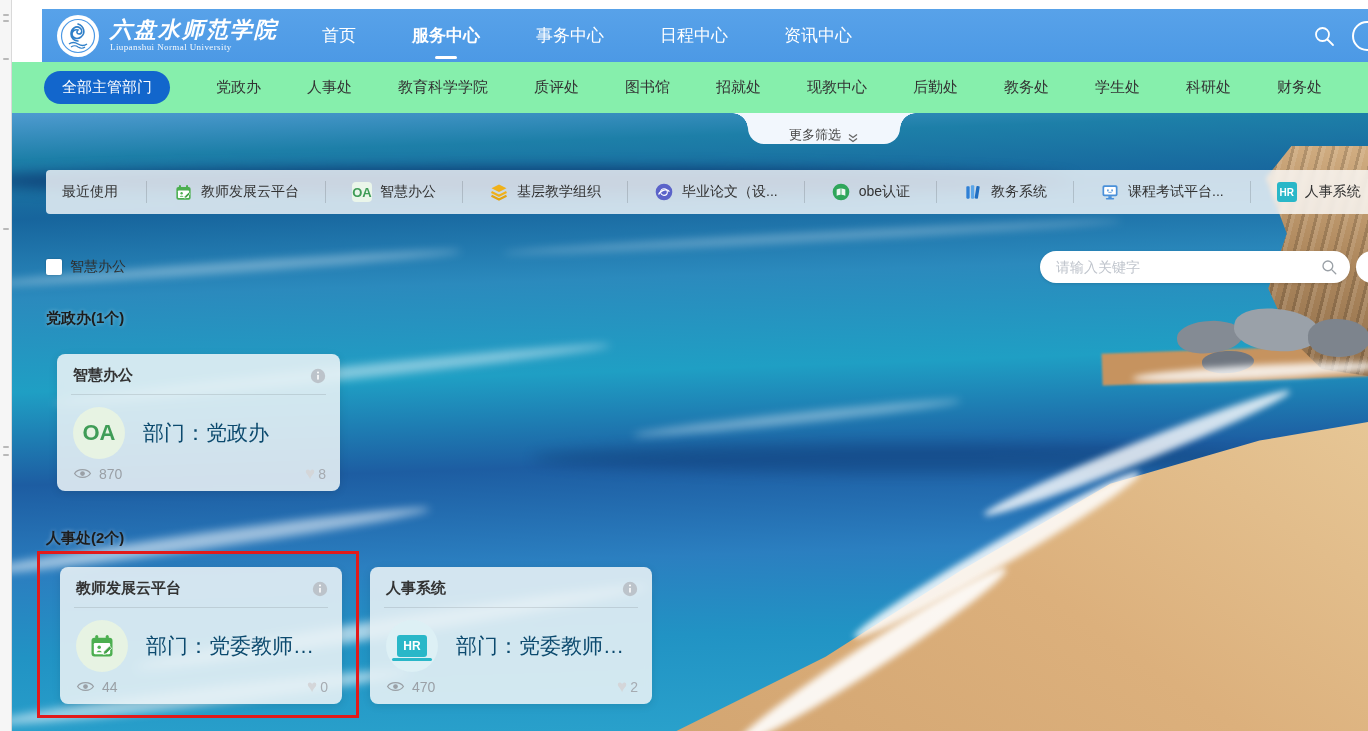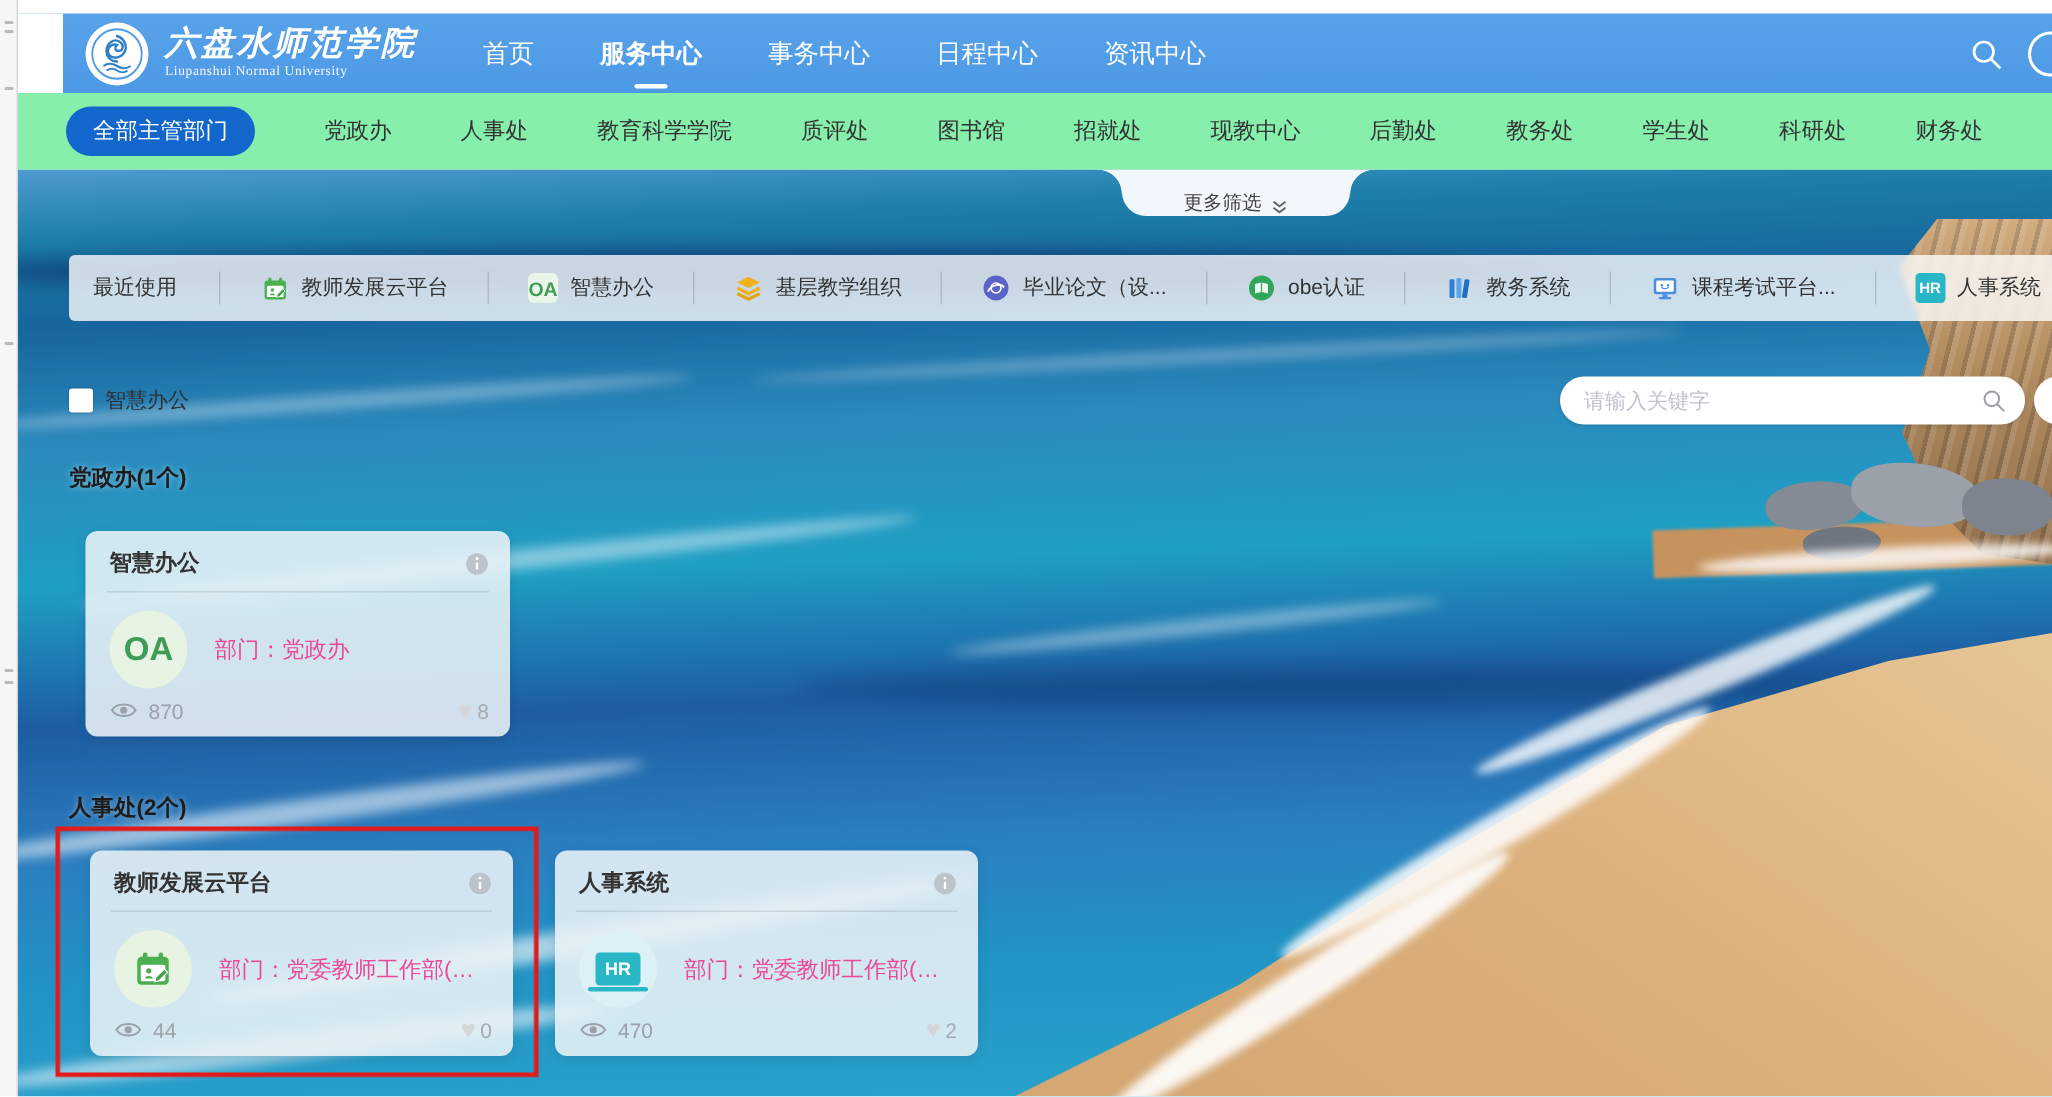--- a/index.html
+++ b/index.html
@@ -14,21 +14,21 @@
   .top-band { position:absolute; left:12px; top:0; width:1356px; height:9px; background:#fff; z-index:30; }
 
   
   .header { position:absolute; left:12px; top:9px; width:1356px; height:53px; background:linear-gradient(180deg,#58a2e9,#4c99e5); display:flex; align-items:center; z-index:30; }
   .header-left-gap { width:30px; height:100%; background:#fff; flex:0 0 auto; }
   .logo-wrap { display:flex; align-items:center; gap:10px; margin-left:14px; cursor:pointer; }
   .logo-seal { width:44px; height:44px; }
   .uni-names { color:#fff; line-height:1.05; }
   .uni-zh { font-family:"DejaVu Serif","Liberation Serif",serif; font-style:italic; font-weight:bold; font-size:22px; letter-spacing:2px; }
   .uni-en { font-family:"Liberation Serif",serif; font-size:9px; letter-spacing:.4px; opacity:.95; margin-top:2px; }
-  .nav { display:flex; align-items:flex-start; gap:40px; margin-left:42px; }
+  .nav { display:flex; align-items:flex-start; gap:52px; margin-left:42px; }
   .nav-item { position:relative; color:#fff; font-size:17px; cursor:pointer; padding:6px 2px; }
   .nav-item.active { font-weight:bold; }
   .nav-item.active::after { content:''; position:absolute; left:50%; transform:translateX(-50%); bottom:-6px; width:22px; height:3px; border-radius:2px; background:#fff; }
   .header-right { margin-left:auto; display:flex; align-items:center; gap:16px; padding-right:4px; }
   .hdr-search { cursor:pointer; }
   .hdr-avatar { width:30px; height:30px; border:2px solid #fff; border-radius:50%; margin-right:-18px; cursor:pointer; }
 
   
   .filter-bar { position:absolute; left:12px; top:62px; width:1356px; height:51px; background:#86efac; display:flex; align-items:center; gap:46px; padding-left:32px; z-index:25; }
   .filter-item { font-size:15px; color:#333; cursor:pointer; white-space:nowrap; }
@@ -80,21 +80,21 @@
   .card-head { display:flex; align-items:center; justify-content:space-between; padding:12px 14px 9px 16px; }
   .card-title { font-size:15px; font-weight:bold; color:#333; }
   .card-divider { height:1px; background:rgba(0,0,0,.10); margin:0 14px; }
   .card-body { display:flex; align-items:center; gap:18px; padding:12px 16px 0 16px; }
   .app-circle { width:52px; height:52px; border-radius:50%; display:flex; align-items:center; justify-content:center; flex:0 0 auto; }
   .circle-green { background:#e7f3e3; }
   .circle-blue { background:#ddf0f5; }
   .oa-big { font-size:22px; font-weight:bold; color:#3f9c57; }
   .hr-big { position:relative; background:#29b7c8; color:#fff; font-weight:bold; font-size:12px; padding:4px 6px; border-radius:3px; }
   .hr-big::after { content:''; position:absolute; left:-5px; right:-5px; bottom:-4px; height:3px; background:#29b7c8; border-radius:2px; }
-  .dept-text { font-size:15px; color:#ec4899; overflow:hidden; white-space:nowrap; text-overflow:ellipsis; }
+  .dept-text { font-size:21px; color:#0c4a6e; overflow:hidden; white-space:nowrap; text-overflow:ellipsis; }
   .card-foot { position:absolute; left:16px; right:14px; bottom:9px; display:flex; align-items:center; justify-content:space-between; }
   .views { display:flex; align-items:center; gap:7px; font-size:14px; color:#9aa0a6; }
   .likes { display:flex; align-items:center; gap:3px; font-size:14px; color:#a6abb1; cursor:pointer; }
   .heart { color:#d4d6d9; font-size:17px; line-height:1; }
 
   .red-box { position:absolute; left:37px; top:551px; width:322px; height:167px; border:3px solid #e21a1a; z-index:50; pointer-events:none; }
 </style>
 </head>
 <body>
 

